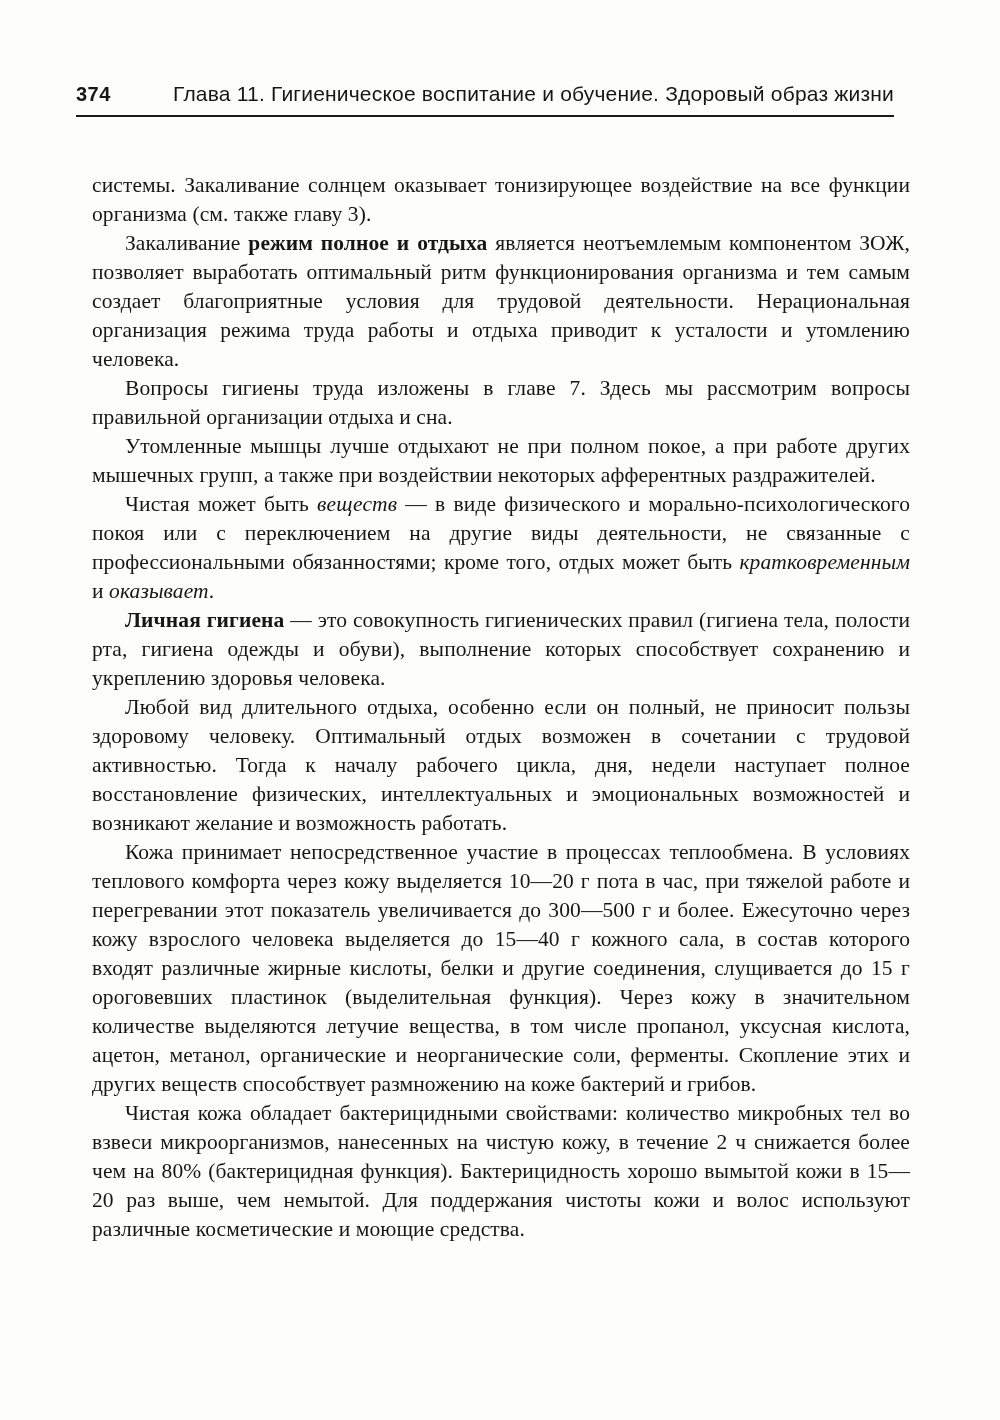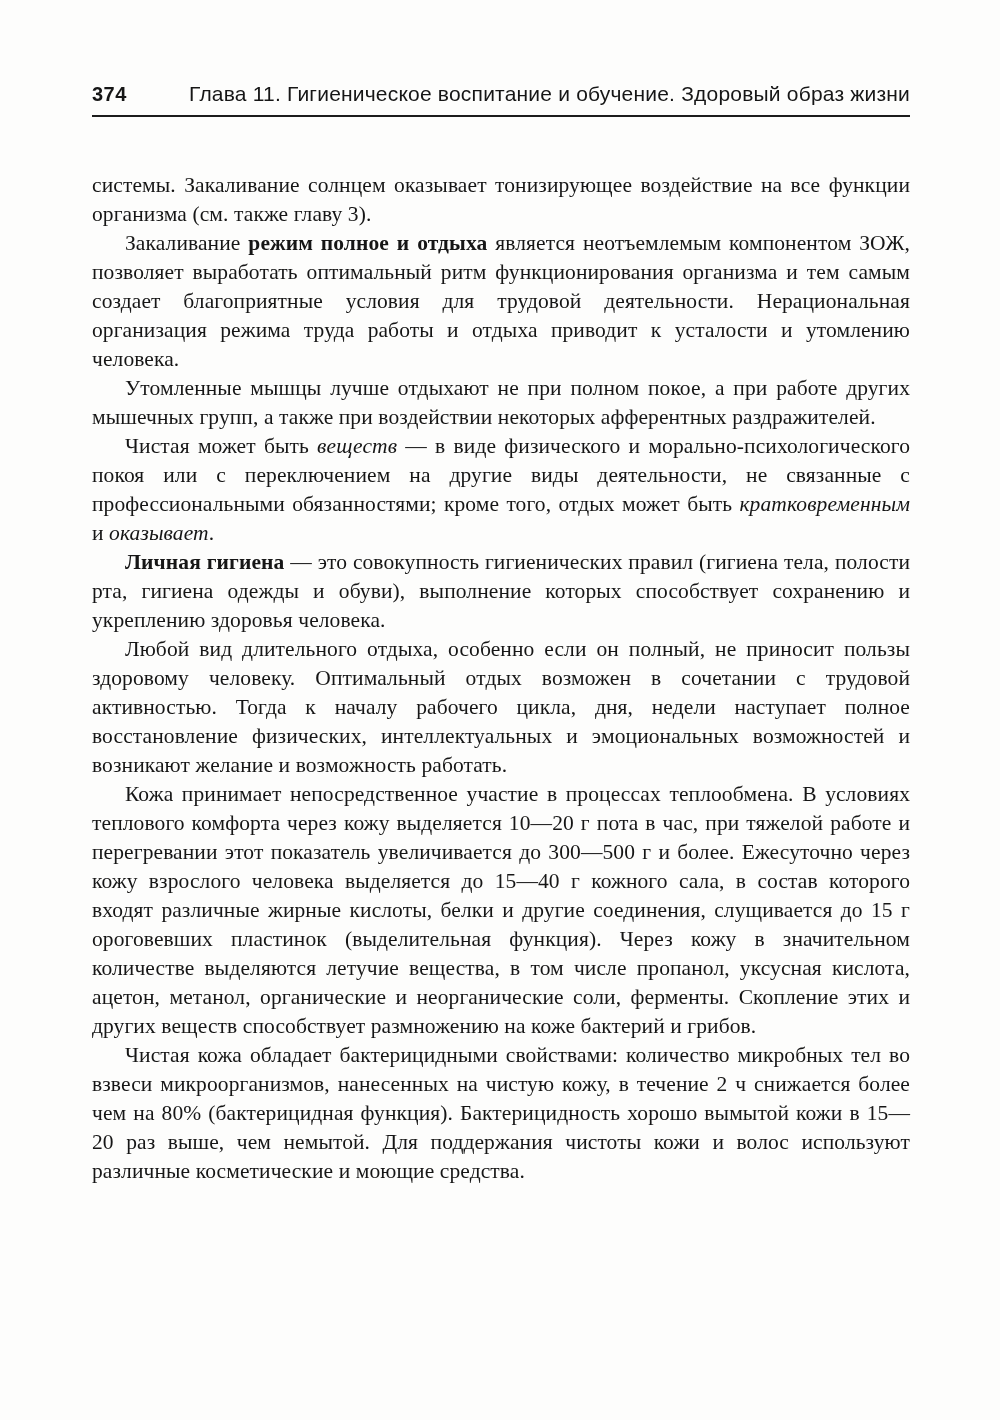--- a/index.html
+++ b/index.html
@@ -11,21 +11,21 @@
     position: relative;
     width: 1000px;
     height: 1420px;
     background: #fdfdfc;
     overflow: hidden;
     color: #161616;
   }
   .header {
     position: absolute;
     top: 82px;
-    left: 92px;
+    left: 76px;
     width: 818px;
     display: flex;
     justify-content: space-between;
     align-items: baseline;
     font-family: "Liberation Sans", sans-serif;
     border-bottom: 2px solid #1c1c1c;
     padding-bottom: 9px;
   }
   .page-num {
     font-size: 20px;
@@ -63,20 +63,21 @@
 <body>
 
 <div class="page">
   <div class="header">
     <span class="page-num">374</span>
     <span class="running-title">Глава 11. Гигиеническое воспитание и обучение. Здоровый образ жизни</span>
   </div>
   <div class="body-text">
       <p class="noindent"><span>системы. Закаливание солнцем оказывает тонизирующее воздействие на все функции организма (см. также главу 3).</span></p>
       <p><span>Закаливание </span><span class="b">режим полное и отдыха</span><span> является неотъемлемым компонентом ЗОЖ, позволяет выработать оптимальный ритм функционирования организма и тем самым создает благоприятные условия для трудовой деятельности. Нерациональная организация режима труда работы и отдыха приводит к усталости и утомлению человека.</span></p>
+      <p><span>Вопросы гигиены труда изложены в главе 7. Здесь мы рассмотрим вопросы правильной организации отдыха и сна.</span></p>
       <p><span>Утомленные мышцы лучше отдыхают не при полном покое, а при работе других мышечных групп, а также при воздействии некоторых афферентных раздражителей.</span></p>
       <p><span>Чистая может быть </span><span class="i">веществ</span><span> — в виде физического и морально-психологического покоя или с переключением на другие виды деятельности, не связанные с профессиональными обязанностями; кроме того, отдых может быть </span><span class="i">кратковременным</span><span> и </span><span class="i">оказывает</span><span>.</span></p>
       <p><span class="b">Личная гигиена</span><span> — это совокупность гигиенических правил (гигиена тела, полости рта, гигиена одежды и обуви), выполнение которых способствует сохранению и укреплению здоровья человека.</span></p>
       <p><span>Любой вид длительного отдыха, особенно если он полный, не приносит пользы здоровому человеку. Оптимальный отдых возможен в сочетании с трудовой активностью. Тогда к началу рабочего цикла, дня, недели наступает полное восстановление физических, интеллектуальных и эмоциональных возможностей и возникают желание и возможность работать.</span></p>
       <p><span>Кожа принимает непосредственное участие в процессах теплообмена. В условиях теплового комфорта через кожу выделяется 10—20 г пота в час, при тяжелой работе и перегревании этот показатель увеличивается до 300—500 г и более. Ежесуточно через кожу взрослого человека выделяется до 15—40 г кожного сала, в состав которого входят различные жирные кислоты, белки и другие соединения, слущивается до 15 г ороговевших пластинок (выделительная функция). Через кожу в значительном количестве выделяются летучие вещества, в том числе пропанол, уксусная кислота, ацетон, метанол, органические и неорганические соли, ферменты. Скопление этих и других веществ способствует размножению на коже бактерий и грибов.</span></p>
       <p><span>Чистая кожа обладает бактерицидными свойствами: количество микробных тел во взвеси микроорганизмов, нанесенных на чистую кожу, в течение 2 ч снижается более чем на 80% (бактерицидная функция). Бактерицидность хорошо вымытой кожи в 15—20 раз выше, чем немытой. Для поддержания чистоты кожи и волос используют различные косметические и моющие средства.</span></p>
     </div>
 </div>
 
 </body></html>

